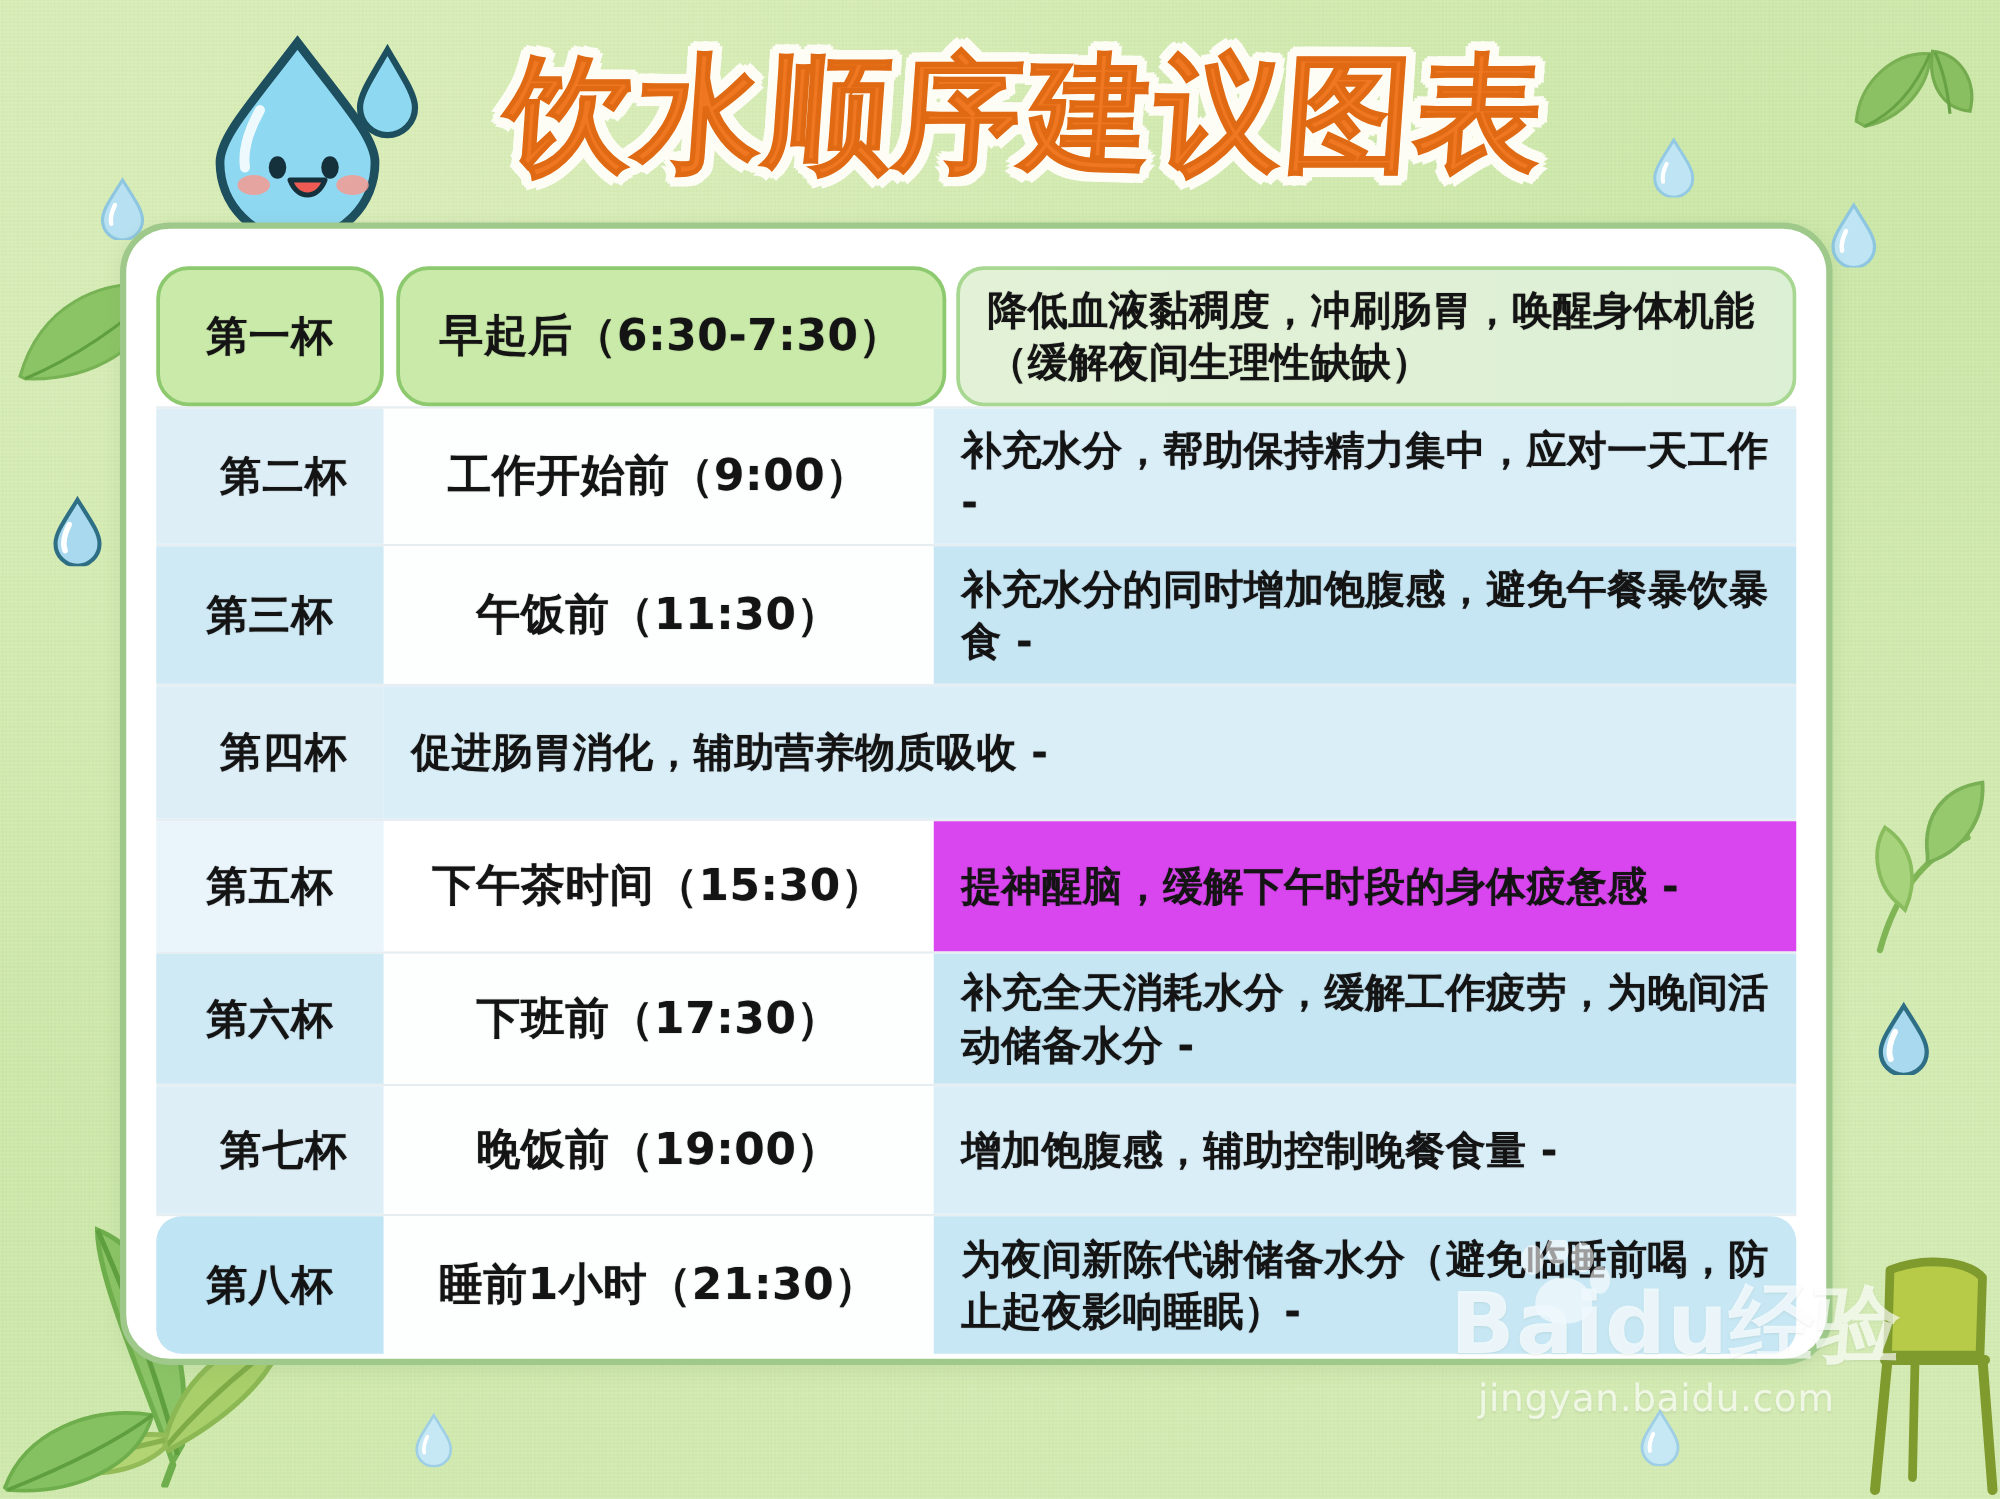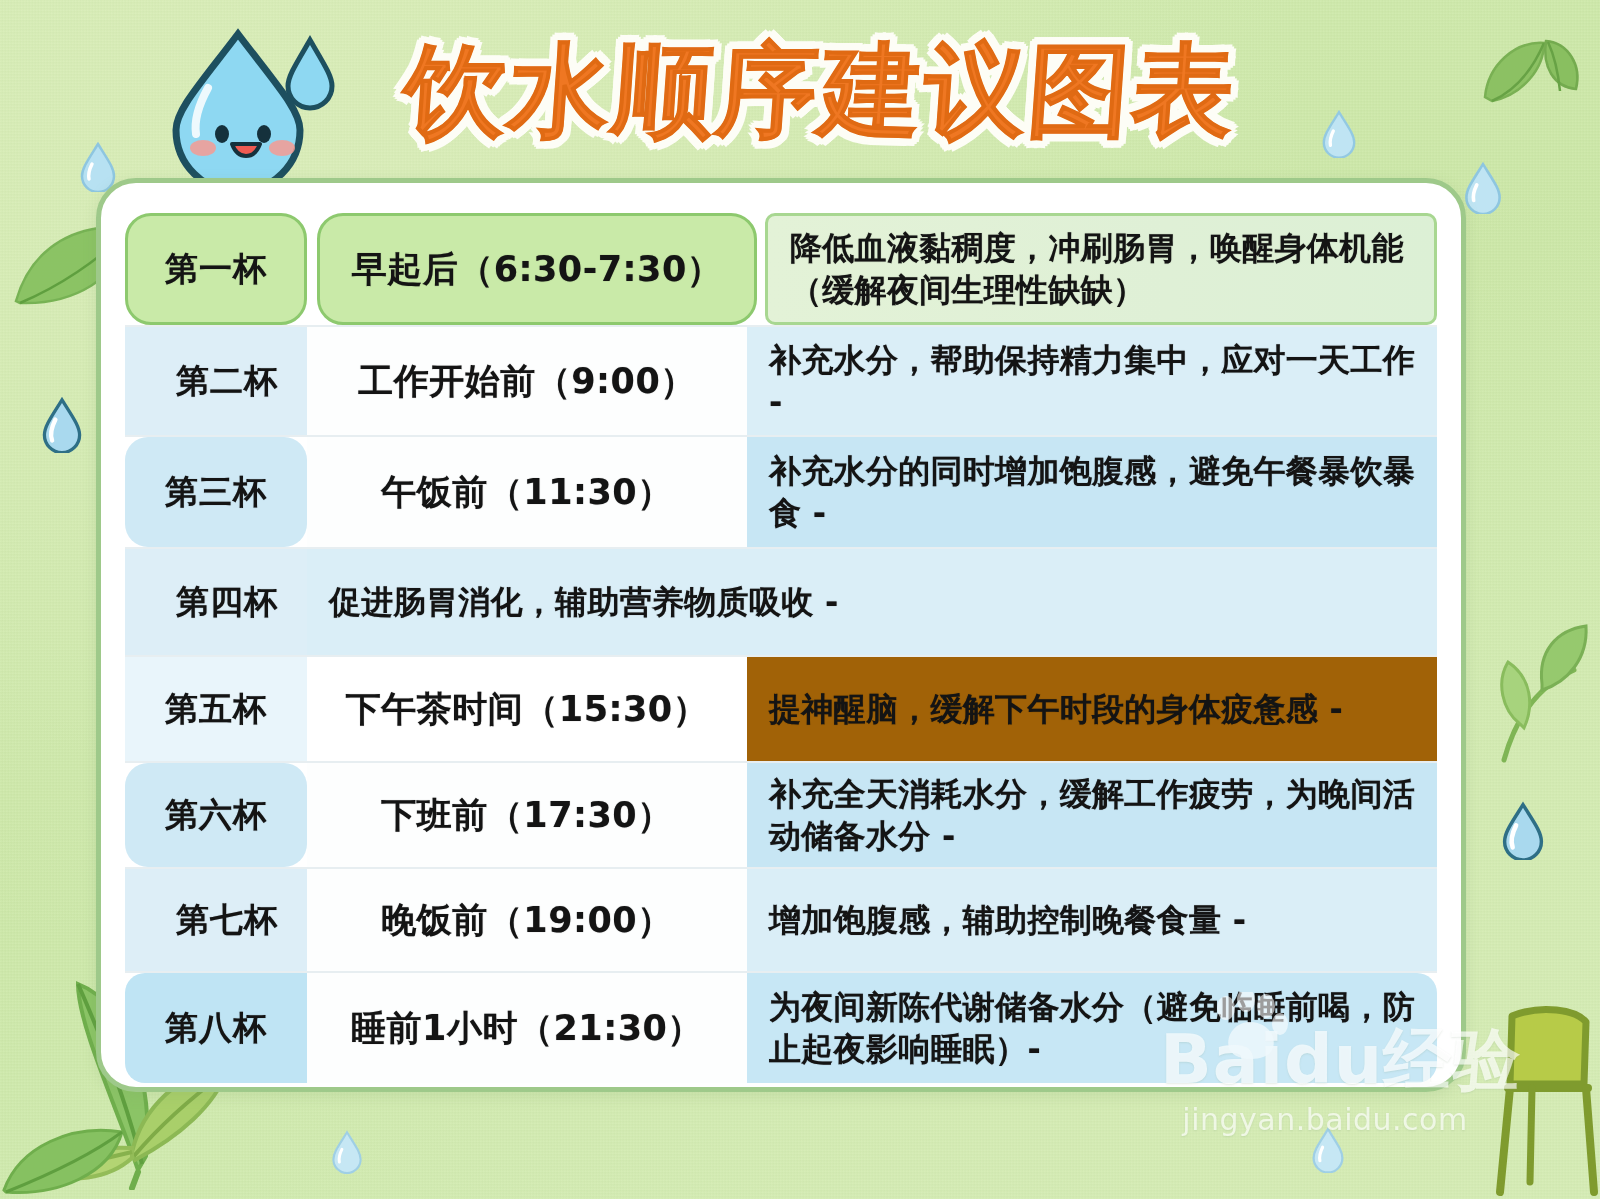--- a/index.html
+++ b/index.html
@@ -128,34 +128,34 @@
   }
   .row-first .col-time {
     background: #c9eaa8;
     border: 3px solid #8dc96e;
     border-radius: 26px;
     margin-right: 8px;
   }
   .row-first .col-desc {
     background: linear-gradient(90deg, #e3f2d7 0%, #dff0d6 60%, #dcf0d5 100%);
     border: 3px solid #a8d791;
-    border-radius: 10px;
+    border-radius: 22px;
   }
 
   
   .band-lite  .col-no   { background: #ddeef7; padding-left: 36px; }
   .band-lite  .col-desc { background: #daeef7; }
   .band-lite  .col-time { background: #fdfefe; }
 
-  .band-mid   .col-no   { background: #cfe9f5; border-radius: 23px; }
+  .band-mid   .col-no   { background: #cfe9f5; }
   .band-mid   .col-desc { background: #c7e6f4; }
   .band-mid   .col-time { background: #fdfefe; }
 
   .band-white .col-no   { background: #e9f5fb; }
-  .band-white .col-desc { background: #a16207; }
+  .band-white .col-desc { background: #d946ef; }
   .band-white .col-time { background: #ffffff; }
 
   
   .row-last .col-no {
     background: #bfe4f4;
     border-radius: 20px 0 0 20px;
   }
   .row-last .col-time { background: #fdfefe; }
   .row-last .col-desc {
     background: #c7e7f5;

